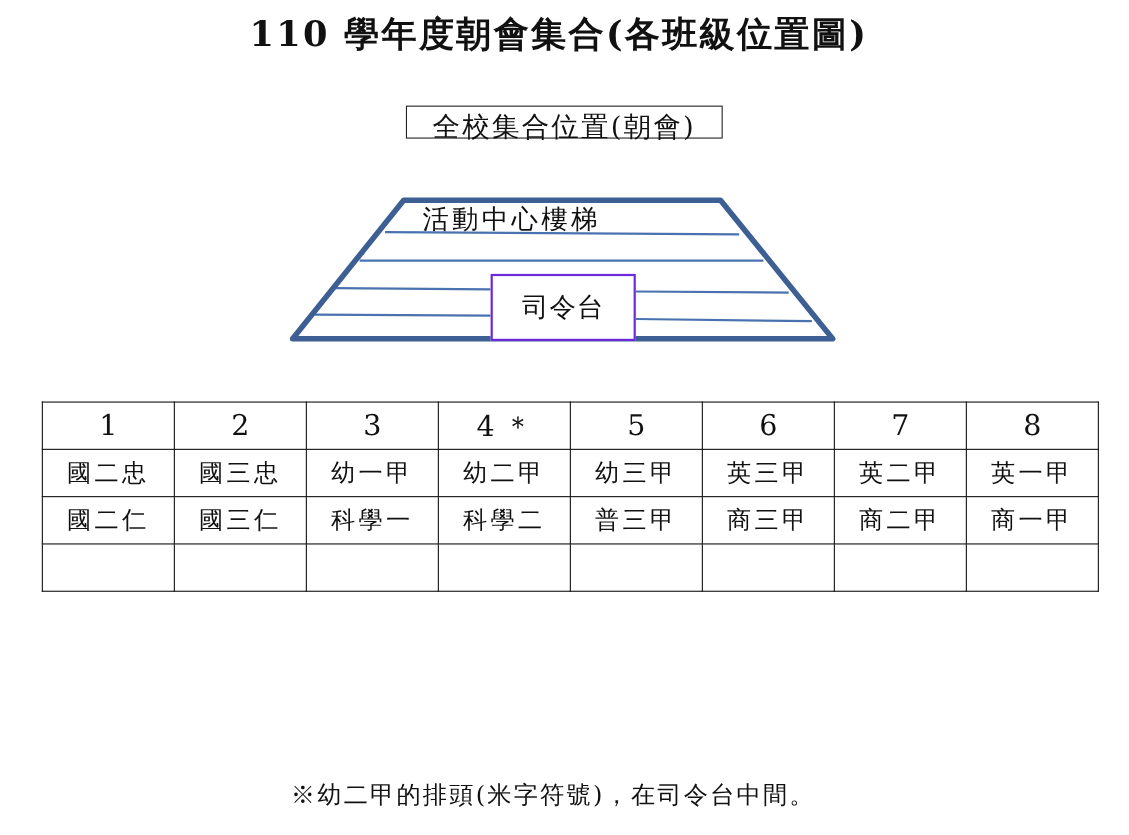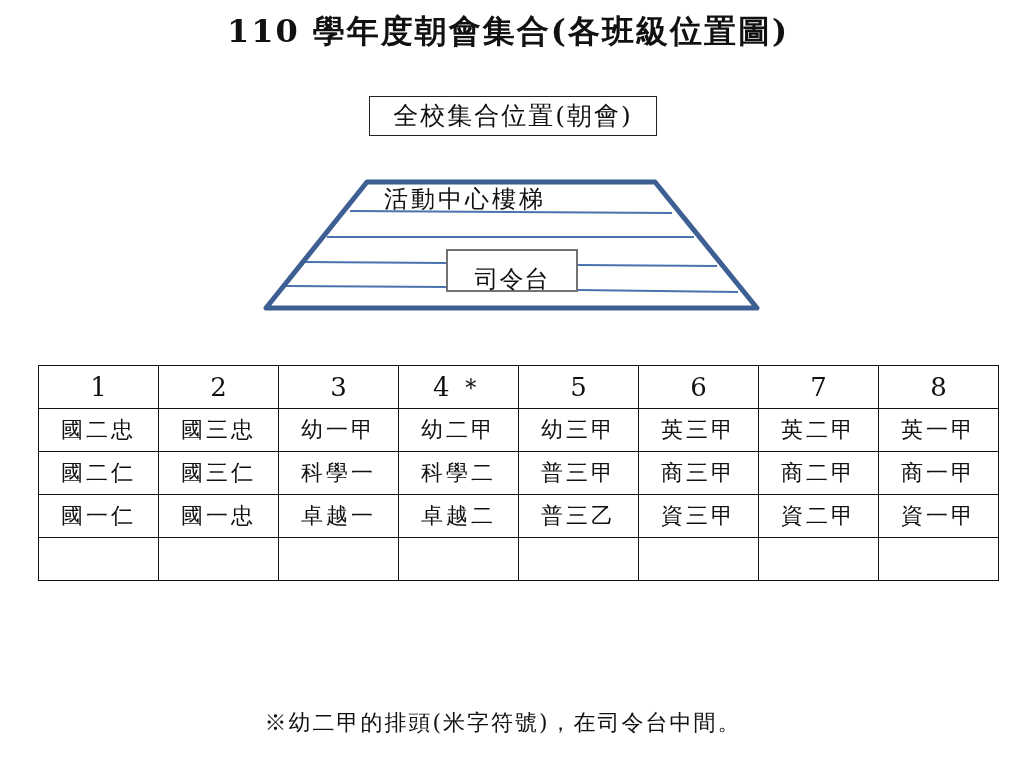--- a/index.html
+++ b/index.html
@@ -1,27 +1,27 @@
 <!DOCTYPE html>
 <html><head>
 <meta charset="utf-8">
 <style>
   html, body { margin:0; padding:0; background:#ffffff; }
   body { width:1026px; height:759px; position:relative; overflow:hidden;
          font-family:"DejaVu Serif","Liberation Serif",serif; color:#111; }
   .title { position:absolute; left:0; top:10px; width:1016px; text-align:center;
            font-size:32px; font-weight:bold; letter-spacing:2px; }
-  .subtitle-box { position:absolute; left:369px; top:96px; width:288px; height:40px;
+  .subtitle-box { position:absolute; left:369px; top:96px; width:288px; height:30px;
                   border:1.5px solid #222; box-sizing:border-box; text-align:center;
                   font-size:25px; line-height:38px; letter-spacing:2px; }
   .diagram { position:absolute; left:0; top:0; width:1026px; height:330px; }
   .stairs-label { position:absolute; left:0; width:930px; top:183px; text-align:center;
                   font-size:24px; letter-spacing:3px; }
-  .stage-box { position:absolute; left:446px; top:249px; width:132px; height:43px;
-               box-sizing:border-box; border:2px solid #737373; background:#fff;
+  .stage-box { position:absolute; left:446px; top:249px; width:132px; height:61px;
+               box-sizing:border-box; border:2px solid #6d28d9; background:#fff;
                font-family:"DejaVu Sans","Liberation Sans",sans-serif;
                font-size:24px; text-align:center; line-height:56px; letter-spacing:1px; }
   table.grid { position:absolute; left:38px; top:365px; border-collapse:collapse;
                table-layout:fixed; width:952px; }
   table.grid td { border:1.5px solid #111; height:42px; padding:0; text-align:center;
                   font-size:22px; letter-spacing:3px; width:119px; }
   table.grid tr.head td { font-size:26px; letter-spacing:0; }
   .note { position:absolute; left:0; width:1006px; top:708px; text-align:center;
           font-size:22px; letter-spacing:2px; }
 </style>
@@ -73,30 +73,20 @@
     <td>國二仁</td>
     <td>國三仁</td>
     <td>科學一</td>
     <td>科學二</td>
     <td>普三甲</td>
     <td>商三甲</td>
     <td>商二甲</td>
     <td>商一甲</td>
   </tr>
   <tr>
-    <td>國一仁</td>
-    <td>國一忠</td>
-    <td>卓越一</td>
-    <td>卓越二</td>
-    <td>普三乙</td>
-    <td>資三甲</td>
-    <td>資二甲</td>
-    <td>資一甲</td>
-  </tr>
-  <tr>
     <td></td>
     <td></td>
     <td></td>
     <td></td>
     <td></td>
     <td></td>
     <td></td>
     <td></td>
   </tr>
 </tbody>

